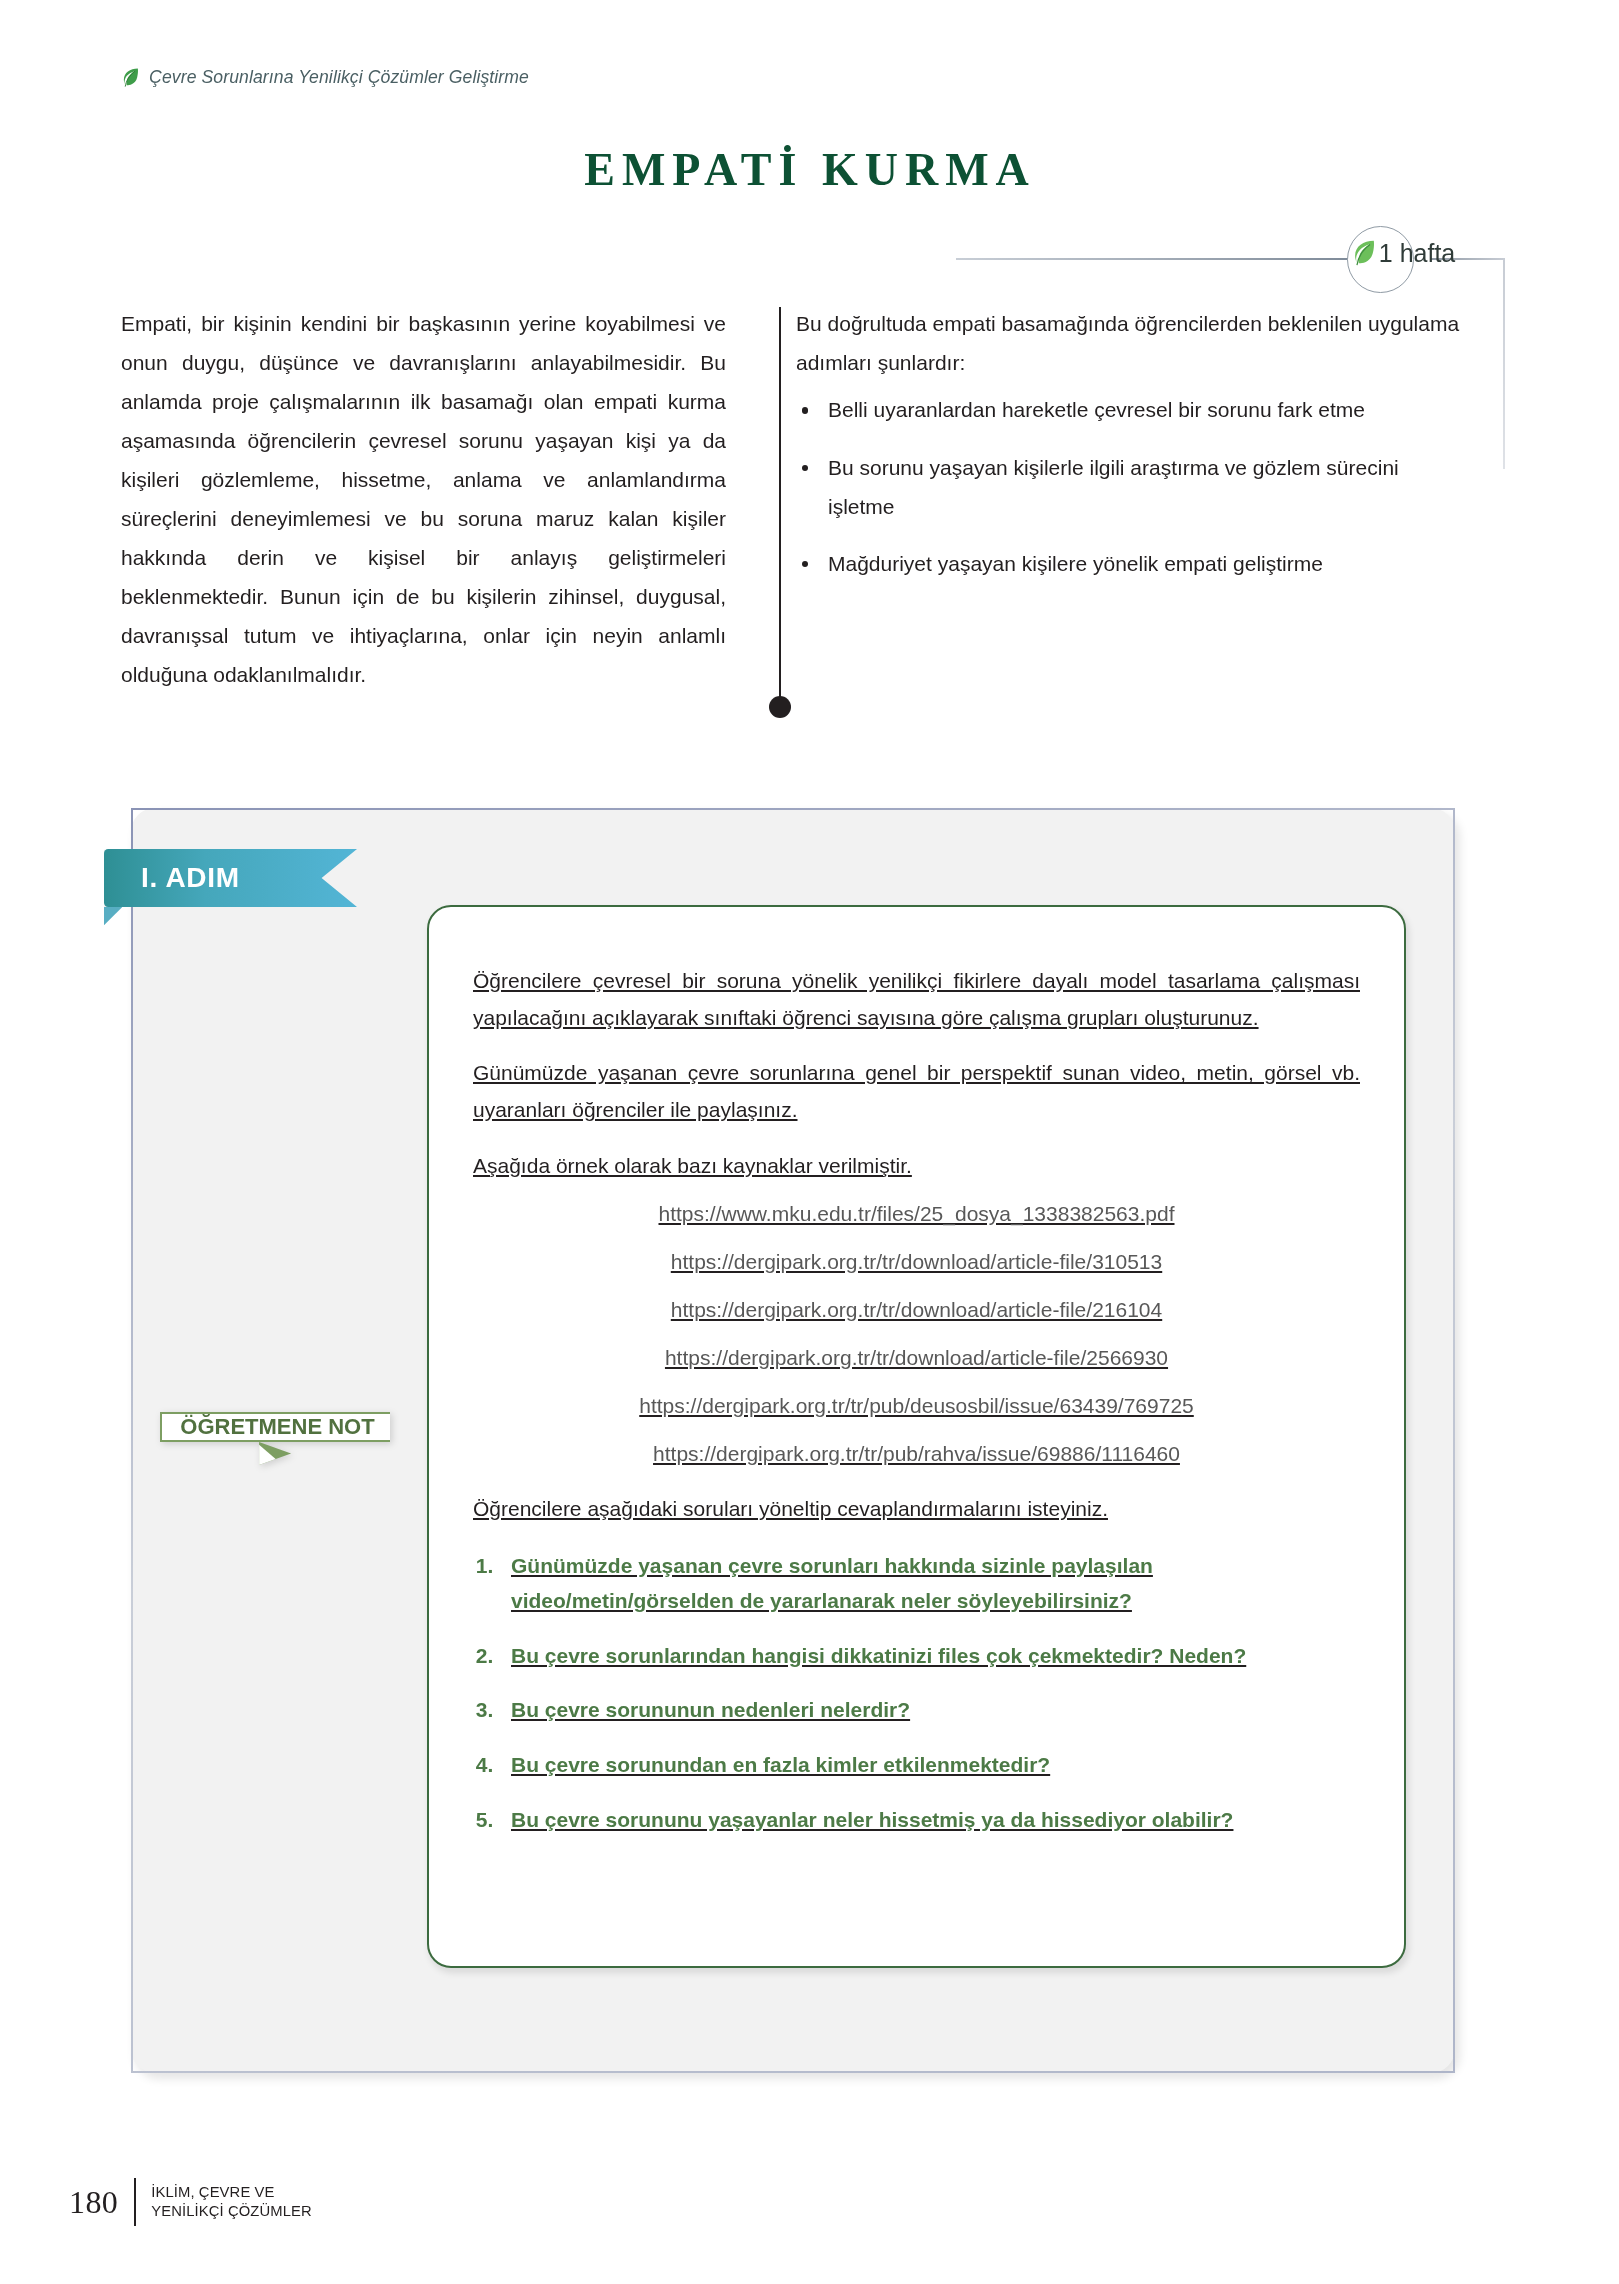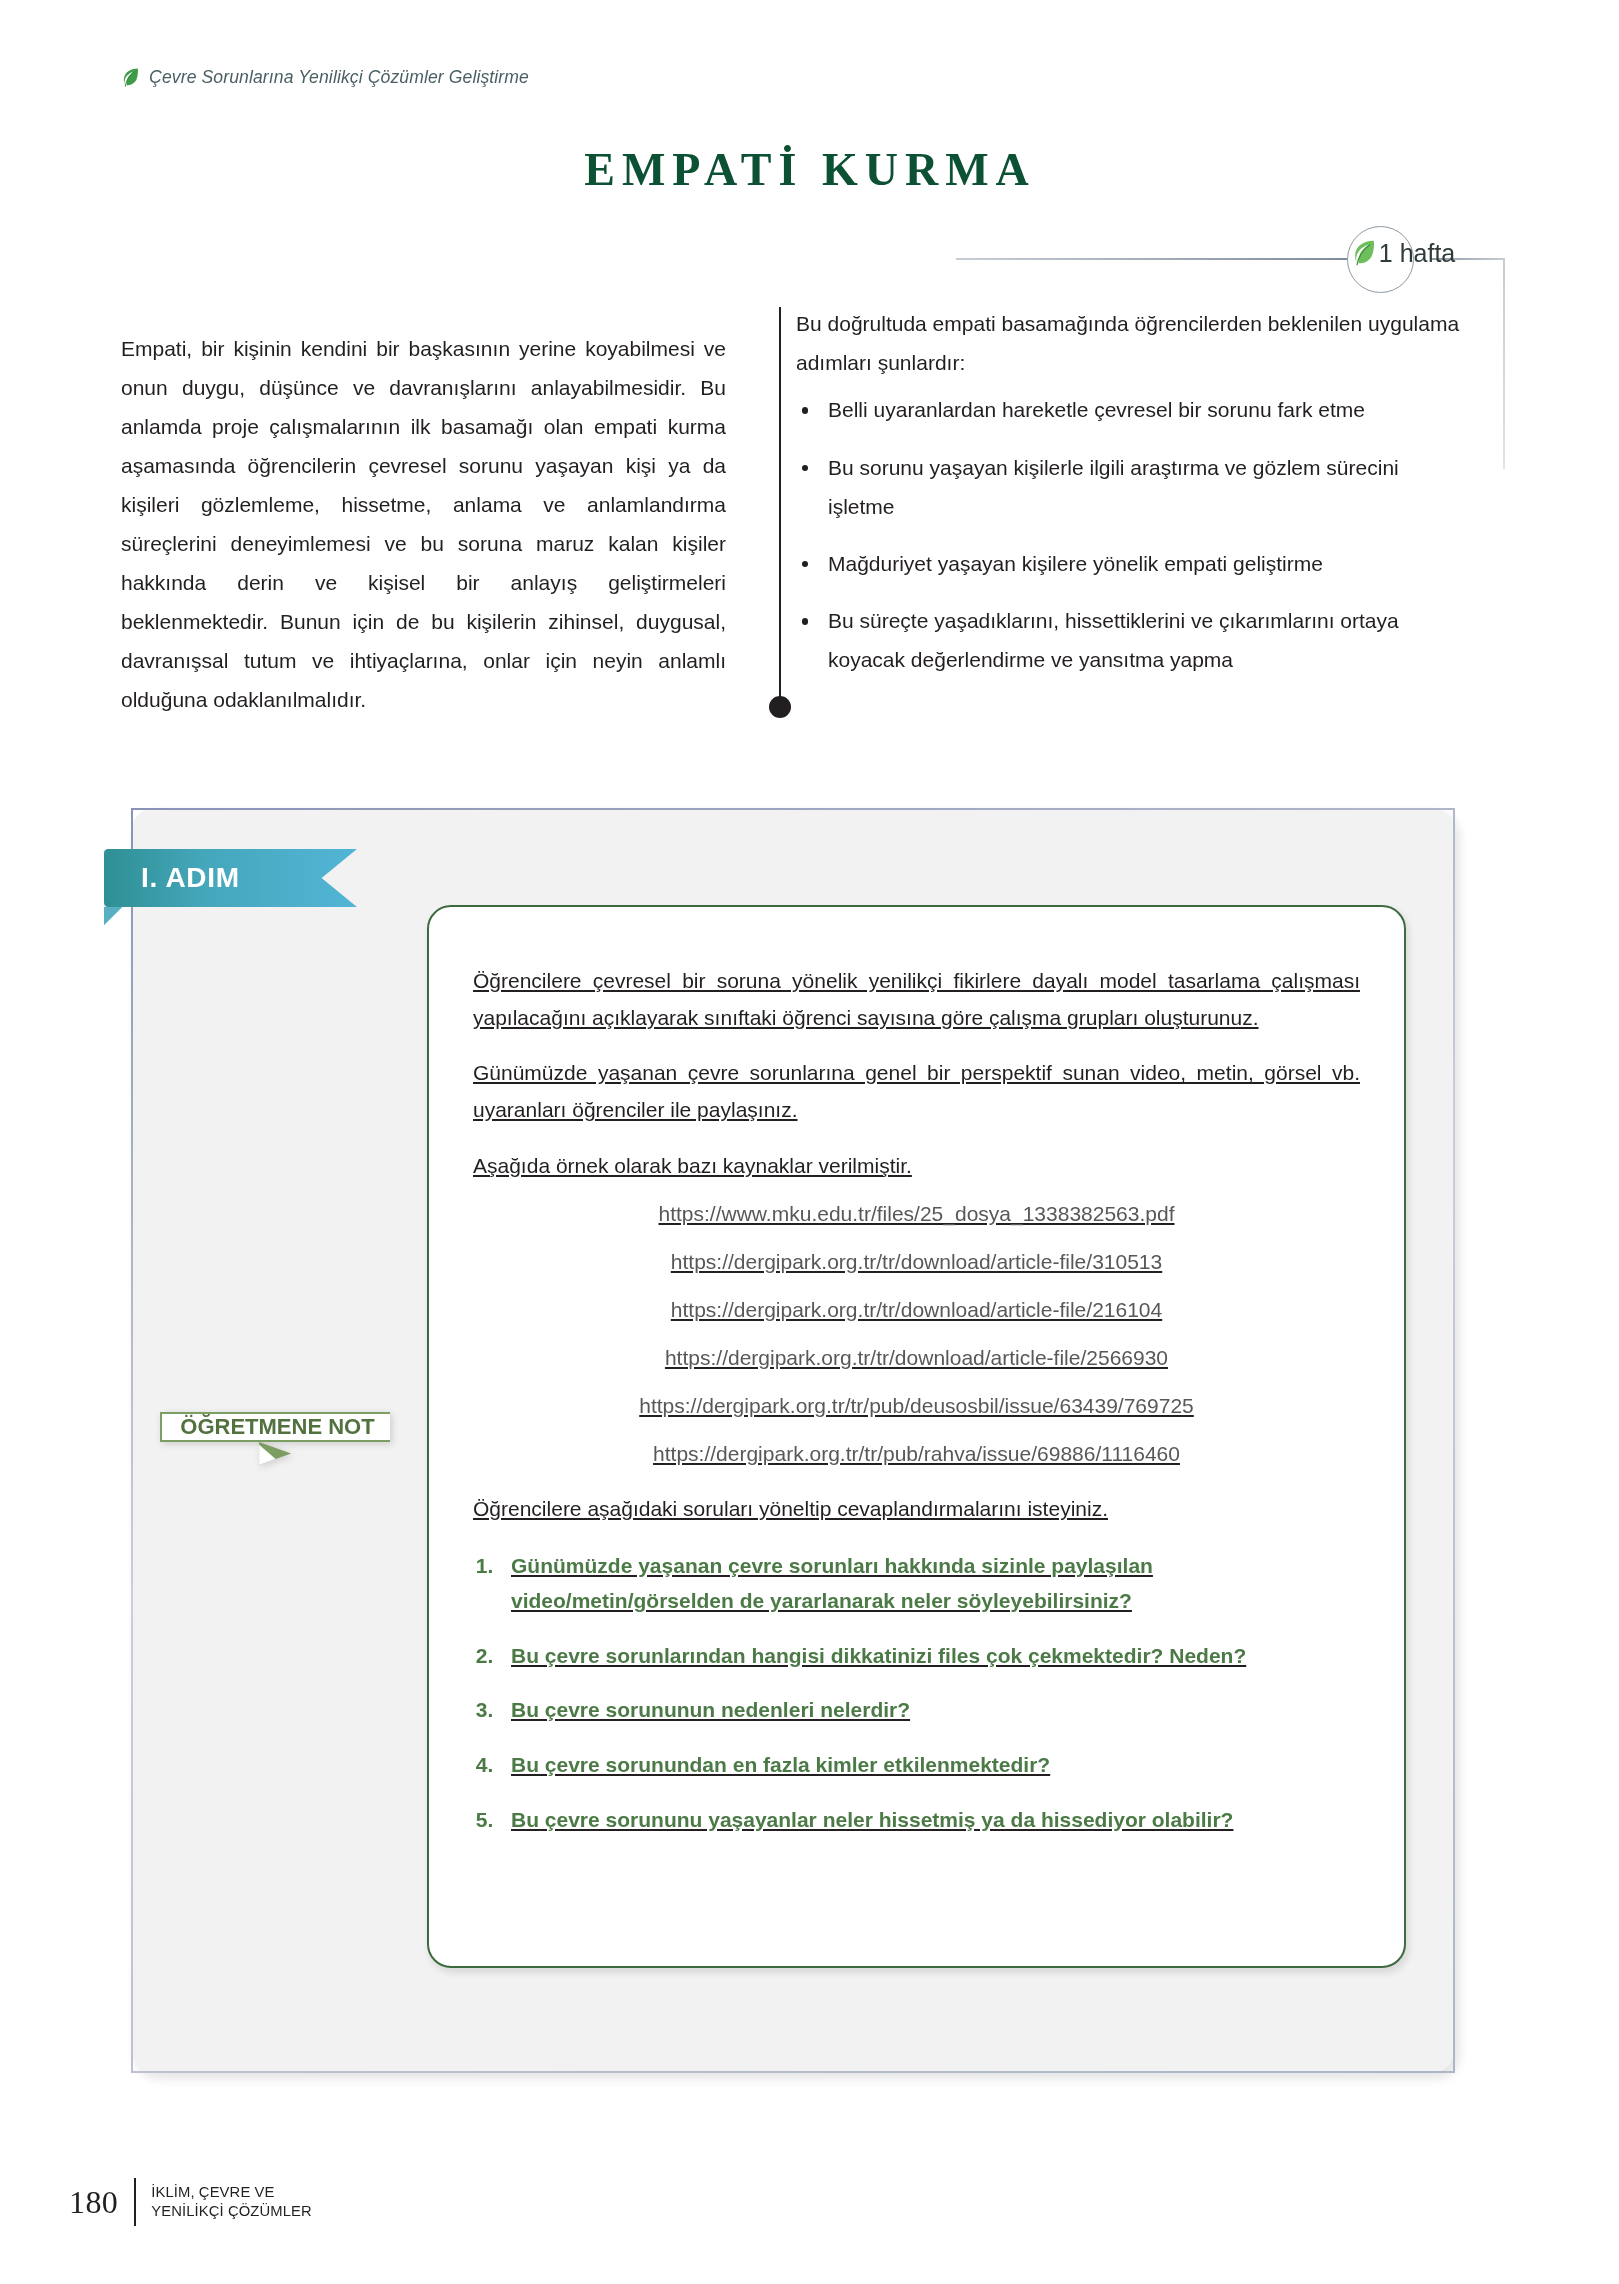--- a/index.html
+++ b/index.html
@@ -111,21 +111,20 @@
     left: 121px;
     top: 304px;
     width: 1378px;
     display: flex;
     gap: 0;
   }
   .intro-col-left {
     width: 633px;
     padding-right: 28px;
     box-sizing: border-box;
-    margin-top: 25px;
   }
   .intro-col-right {
     width: 717px;
     padding-left: 42px;
     box-sizing: border-box;
   }
   .intro p {
     margin: 0;
     font-size: 21px;
     line-height: 39px;
@@ -392,21 +391,20 @@
 <div class="intro">
   <div class="intro-col-left">
     <p>Empati, bir kişinin kendini bir başkasının yerine koyabilmesi ve onun duygu, düşünce ve davranışlarını anlayabilmesidir. Bu anlamda proje çalışmalarının ilk basamağı olan empati kurma aşamasında öğrencilerin  çevresel sorunu yaşayan kişi ya da kişileri gözlemleme, hissetme, anlama ve anlamlandırma süreçlerini deneyimlemesi ve bu soruna maruz kalan kişiler hakkında derin ve kişisel bir anlayış geliştirmeleri beklenmektedir.  Bunun için de bu kişilerin zihinsel, duygusal, davranışsal tutum ve ihtiyaçlarına, onlar için neyin anlamlı olduğuna odaklanılmalıdır.</p>
   </div>
   <div class="intro-col-right">
     <p class="lead">Bu doğrultuda  empati basamağında öğrencilerden beklenilen uygulama  adımları şunlardır:</p>
     <ul class="bullet-list">
       <li>Belli uyaranlardan hareketle çevresel bir sorunu fark etme</li>
       <li>Bu sorunu yaşayan kişilerle ilgili araştırma ve gözlem sürecini işletme</li>
       <li>Mağduriyet yaşayan kişilere yönelik empati geliştirme</li>
-      <li>Bu süreçte yaşadıklarını, hissettiklerini ve çıkarımlarını ortaya koyacak değerlendirme ve yansıtma yapma</li>
     </ul>
   </div>
 </div>
 <div class="col-divider"></div>
 <div class="col-divider-dot"></div>
 
 <div class="activity-panel"></div>
 
 <div class="step-ribbon">
   <span class="step-ribbon-label">I. ADIM</span>

